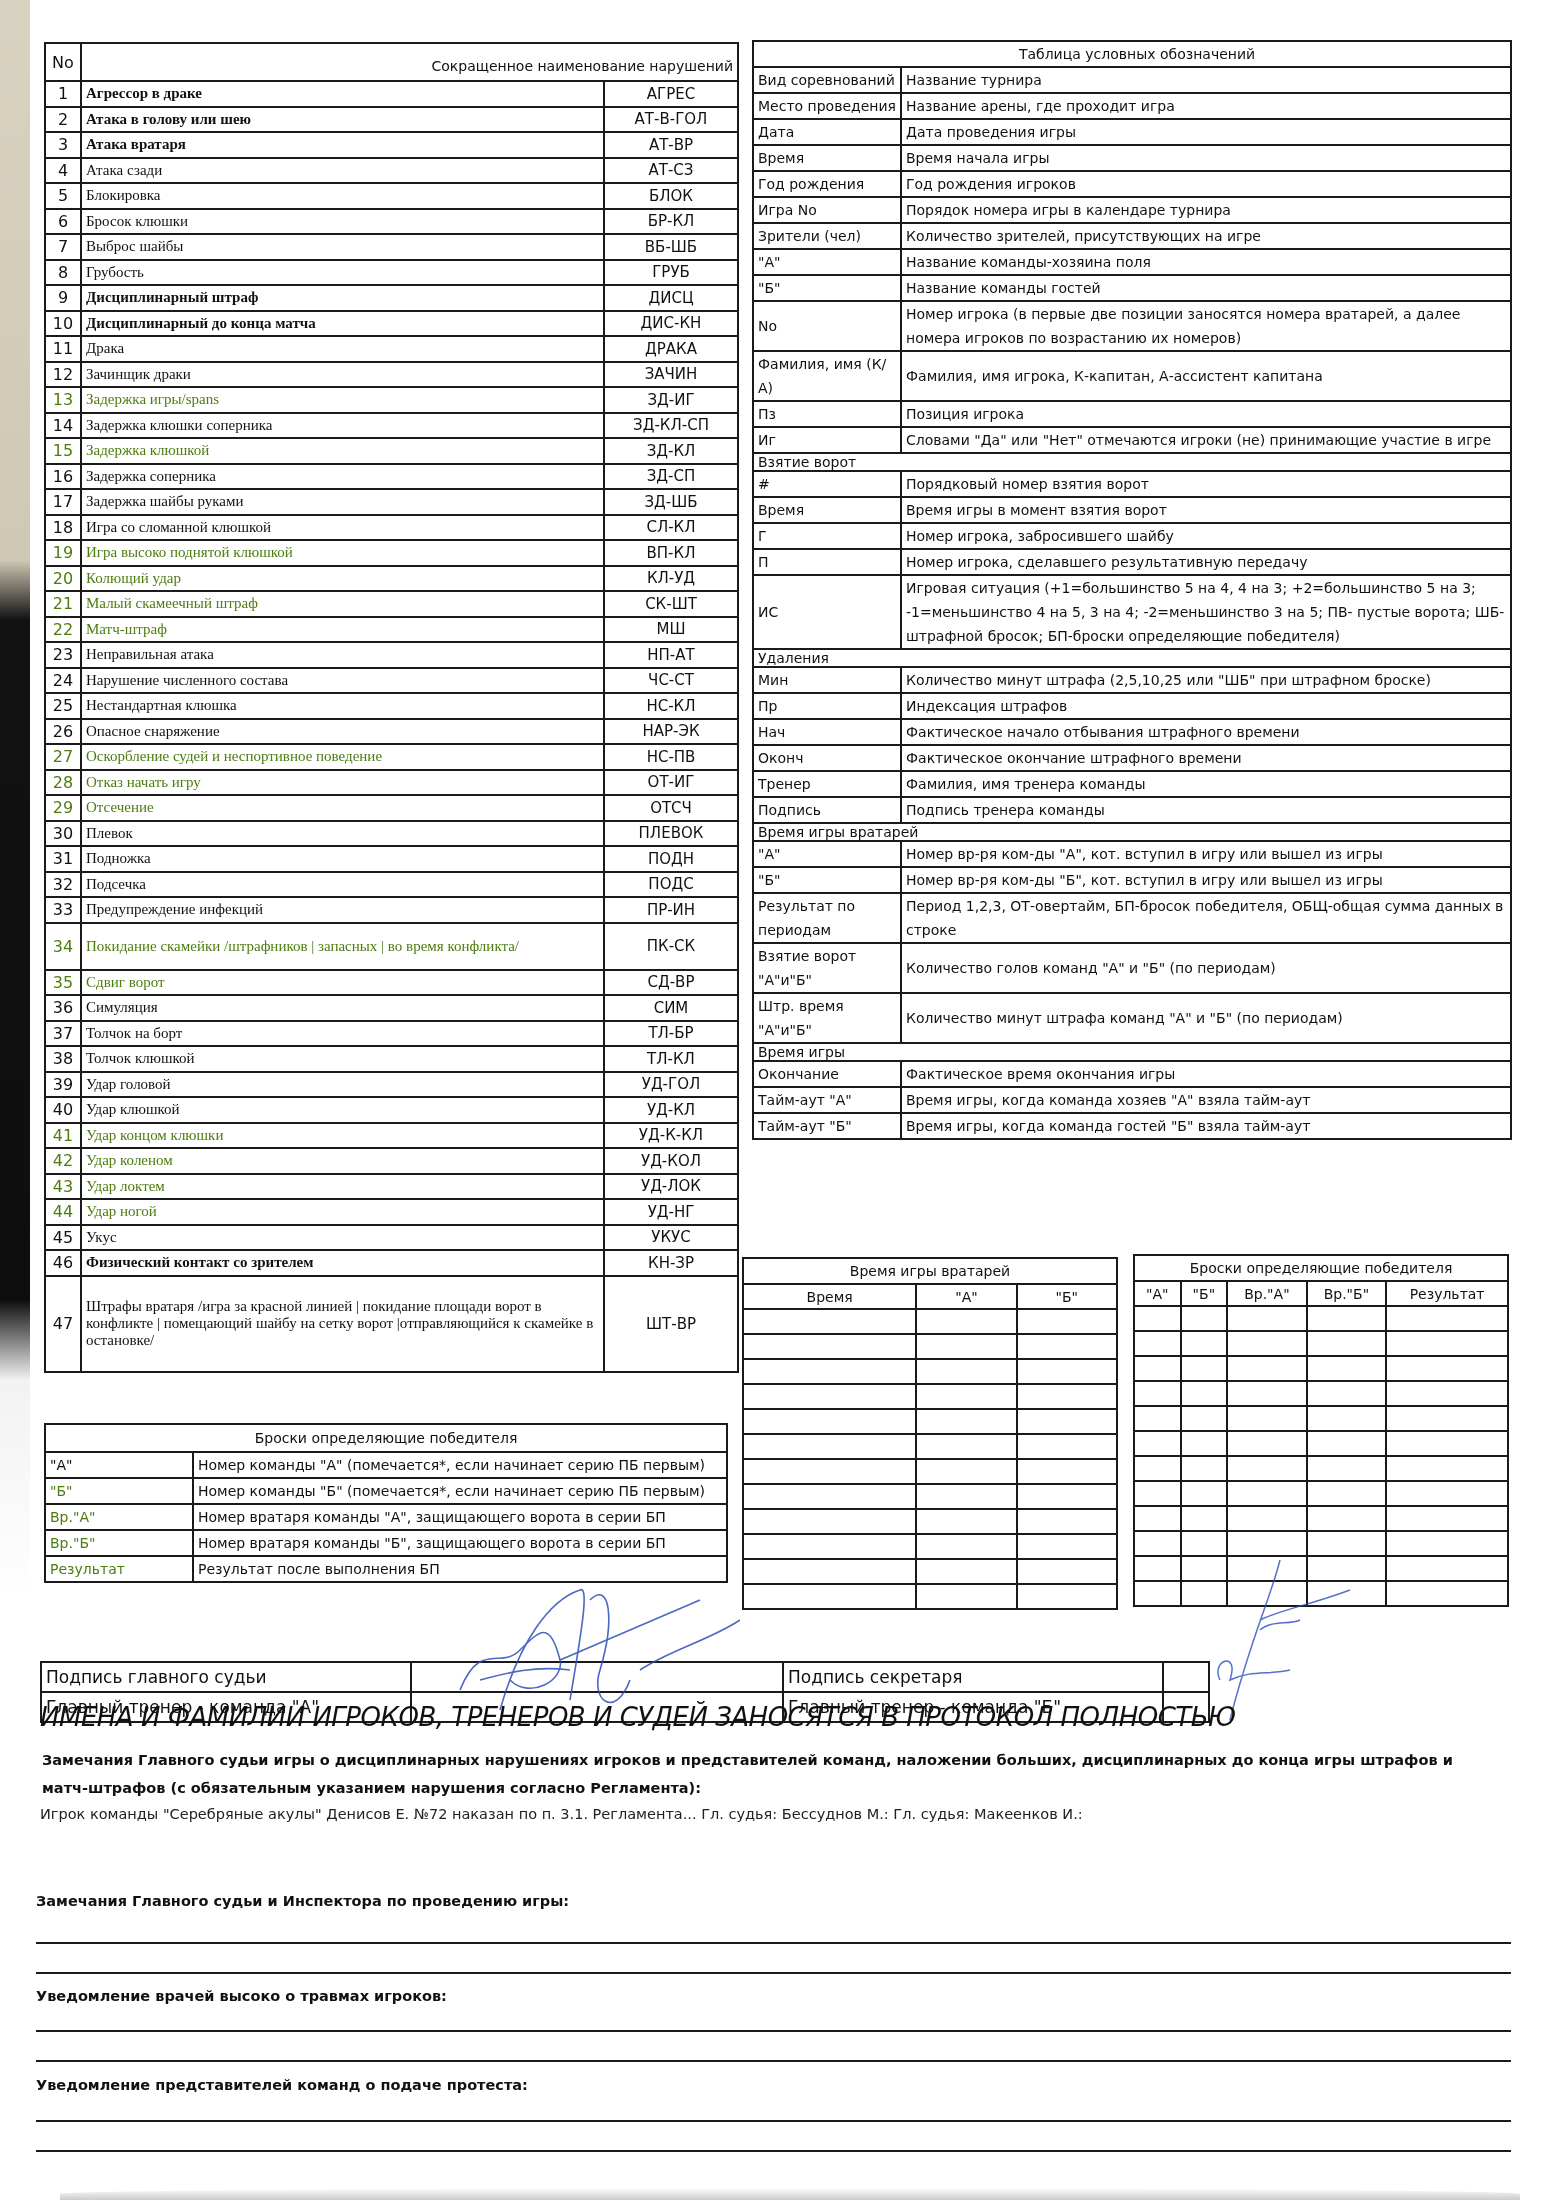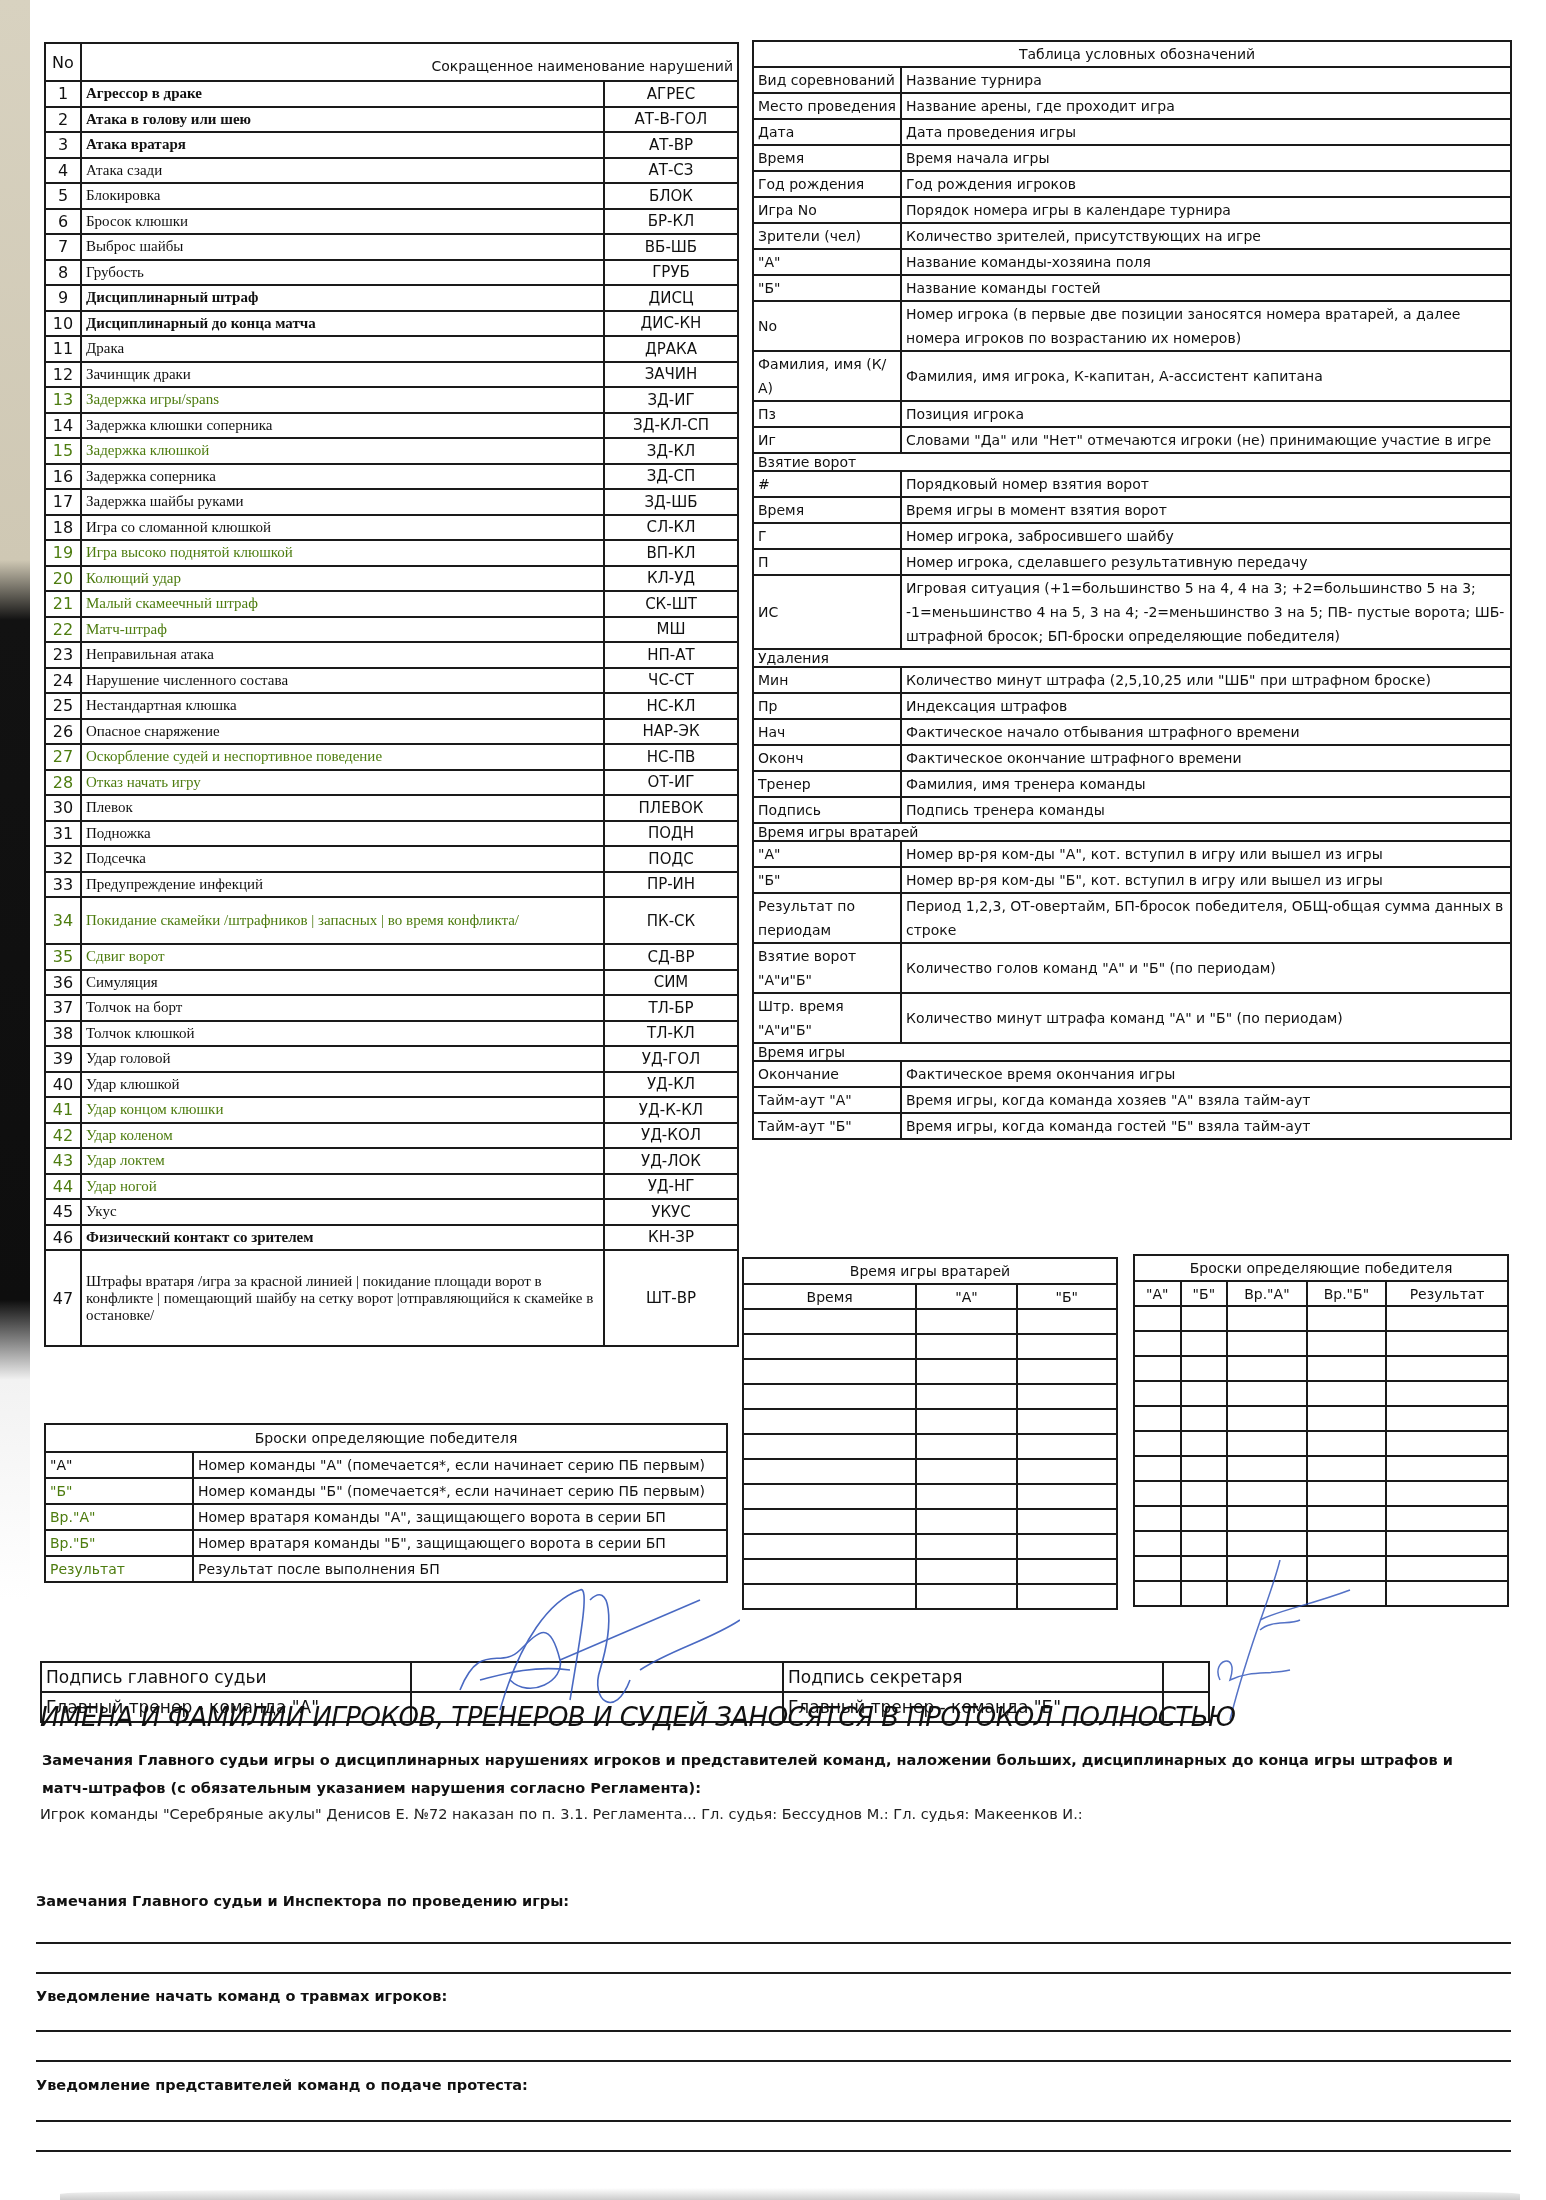--- a/index.html
+++ b/index.html
@@ -233,20 +233,25 @@
       </tr>
       <tr>
         <td class="no faded">27</td>
         <td class="name faded">Оскорбление судей и неспортивное поведение</td>
         <td class="code">НС-ПВ</td>
       </tr>
       <tr>
         <td class="no faded">28</td>
         <td class="name faded">Отказ начать игру</td>
         <td class="code">ОТ-ИГ</td>
+      </tr>
+      <tr>
+        <td class="no faded">29</td>
+        <td class="name faded">Отсечение</td>
+        <td class="code">ОТСЧ</td>
       </tr>
       <tr>
         <td class="no">30</td>
         <td class="name">Плевок</td>
         <td class="code">ПЛЕВОК</td>
       </tr>
       <tr>
         <td class="no">31</td>
         <td class="name">Подножка</td>
         <td class="code">ПОДН</td>
@@ -720,21 +725,21 @@
 
 <div class="title-big">ИМЕНА И ФАМИЛИИ ИГРОКОВ, ТРЕНЕРОВ И СУДЕЙ ЗАНОСЯТСЯ В ПРОТОКОЛ ПОЛНОСТЬЮ</div>
 
 <div class="remarks-head">Замечания Главного судьи игры о дисциплинарных нарушениях игроков и представителей команд, наложении больших, дисциплинарных до конца игры штрафов и матч-штрафов (с обязательным указанием нарушения согласно Регламента):</div>
 <div class="remarks-text">Игрок команды "Серебряные акулы" Денисов Е. №72 наказан по п. 3.1. Регламента... Гл. судья: Бессуднов М.: Гл. судья: Макеенков И.:</div>
 
 <div class="section-label" style="top:1893px">Замечания Главного судьи и Инспектора по проведению игры:</div>
 <div class="rule" style="top:1942px"></div>
 <div class="rule" style="top:1972px"></div>
 
-<div class="section-label" style="top:1988px">Уведомление начать команд о травмах игроков:</div>
+<div class="section-label" style="top:1988px">Уведомление врачей высоко о травмах игроков:</div>
 <div class="rule" style="top:2030px"></div>
 <div class="rule" style="top:2060px"></div>
 
 <div class="section-label" style="top:2077px">Уведомление представителей команд о подаче протеста:</div>
 <div class="rule" style="top:2120px"></div>
 <div class="rule" style="top:2150px"></div>
 
 <div class="shadow-bottom"></div>
 
 </body></html>

